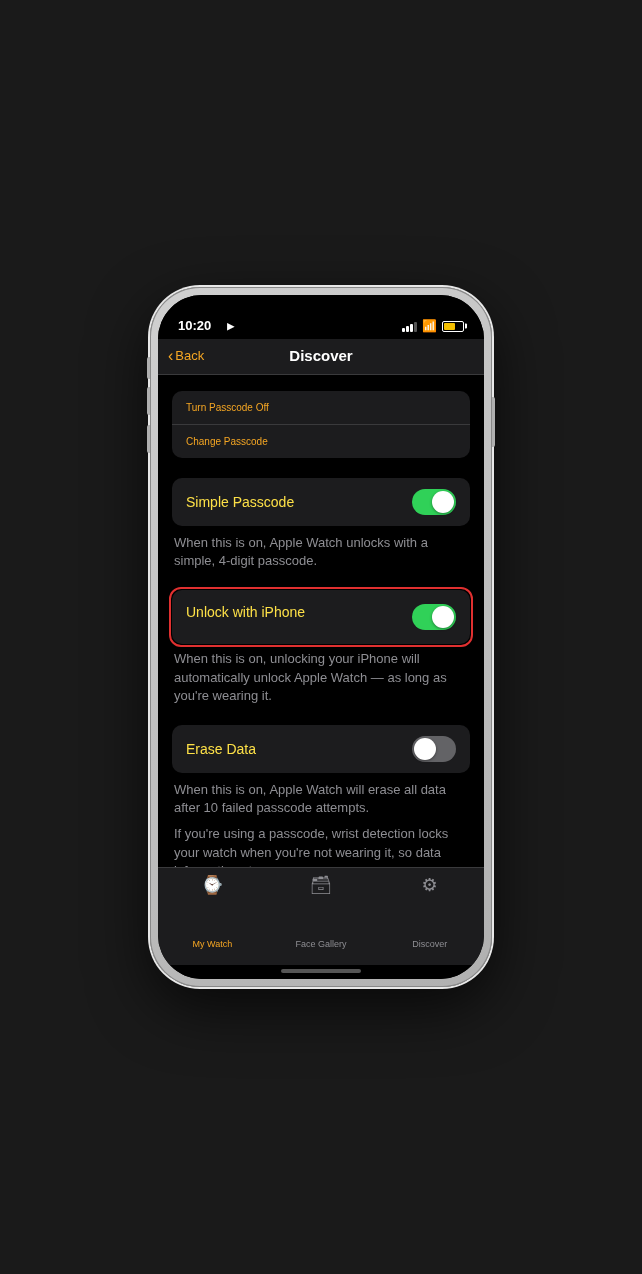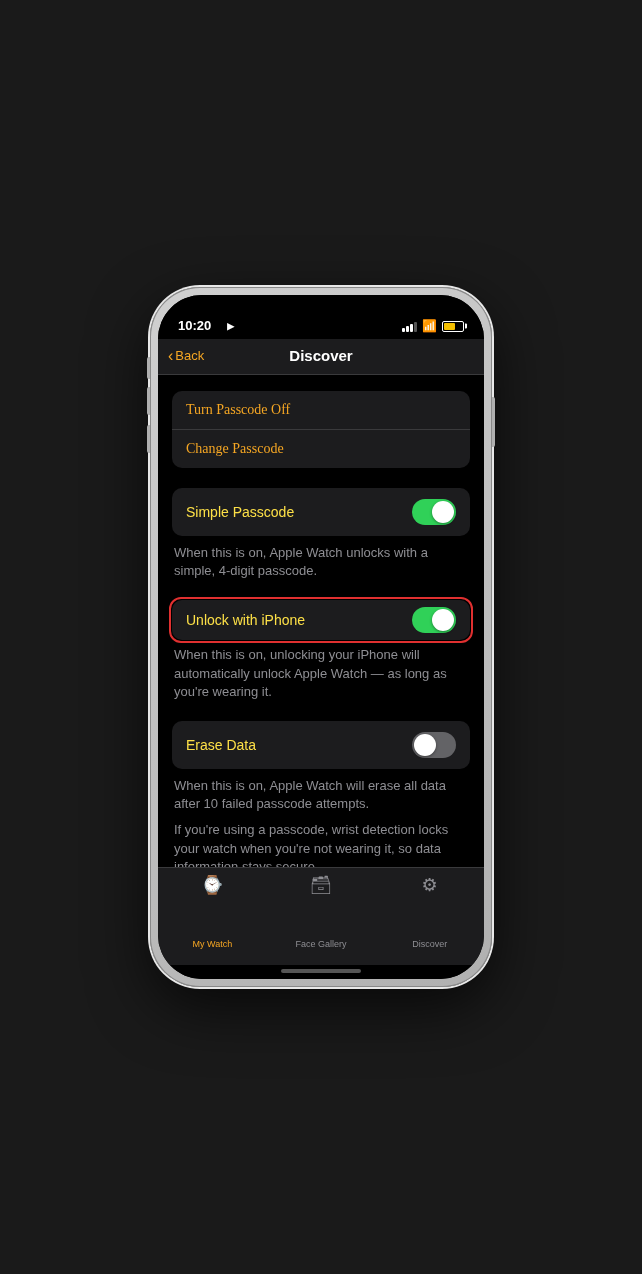--- a/index.html
+++ b/index.html
@@ -180,23 +180,22 @@
       padding: 11px 14px;
       border-bottom: 0.5px solid #3a3a3c;
     }
 
     .settings-row:last-child {
       border-bottom: none;
     }
 
     .settings-row-label {
       color: #f5a623;
-      font-size: 14px;
+      font-size: 10px;
       font-weight: 400;
-      font-family: Liberation Serif, serif;
     }
 
     .settings-row-label-white {
       color: #fde047;
       font-size: 14px;
       font-weight: 400;
     }
 
     
     .toggle {
@@ -251,23 +250,22 @@
       top: -3px;
       left: -3px;
       right: -3px;
       bottom: -3px;
       pointer-events: none;
       z-index: 2;
     }
 
     .highlighted-row {
       display: flex;
-      align-items: center;
       justify-content: space-between;
-      padding: 7px 14px;
+      padding: 14px 14px;
       background: #1c1c1e;
       border-radius: 10px;
     }
 
     
     .tab-bar {
       background: #1c1c1e;
       border-top: 0.5px solid #3a3a3c;
       display: flex;
       align-items: center;

